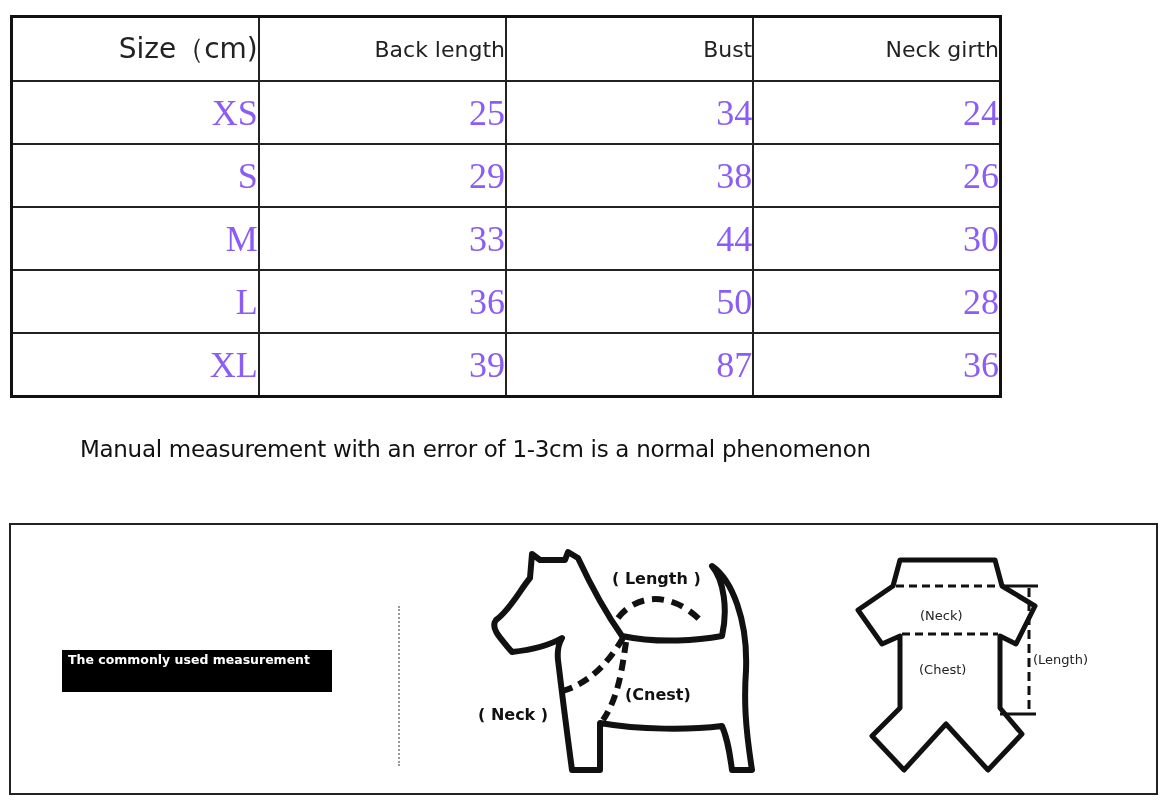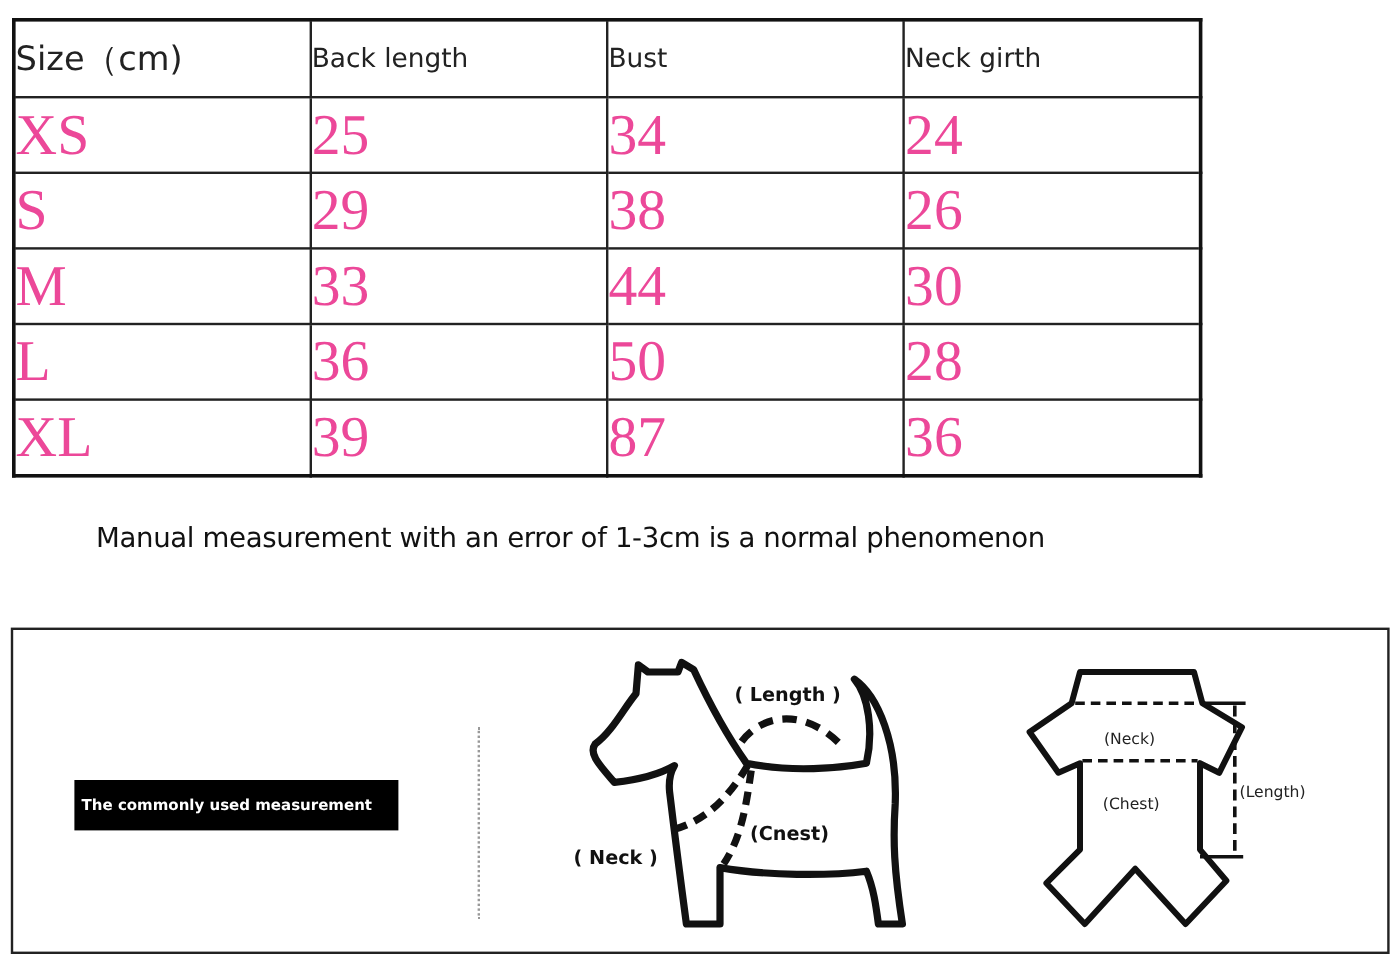--- a/index.html
+++ b/index.html
@@ -2,42 +2,42 @@
 <html><head>
 <meta charset="utf-8">
 <style>
   html, body { margin:0; padding:0; background:#ffffff; }
   body { width:1166px; height:800px; position:relative; overflow:hidden; color:#111; }
   .size-table {
     position:absolute; left:10px; top:15px; width:992px; height:383px;
     border-collapse:collapse; border:3px solid #111; table-layout:fixed;
   }
   .size-table th, .size-table td {
-    border:2px solid #222; text-align:left; padding:0;
+    border:2px solid #222; text-align:right; padding:0;
   }
   .size-table th {
     height:62px; font-family:"DejaVu Sans", sans-serif; font-weight:normal; color:#222;
     font-size:22px;
   }
   .size-table th.first { font-size:28px; }
   .size-table td {
-    height:61px; font-family:"Liberation Serif", "DejaVu Serif", serif; font-size:48px; color:#ec4899;
+    height:61px; font-family:"Liberation Serif", "DejaVu Serif", serif; font-size:36px; color:#8b5cf6;
   }
   .caption {
     position:absolute; left:80px; top:436px; font-family:"DejaVu Sans", sans-serif;
     font-size:23px; color:#111; letter-spacing:-0.3px;
   }
   .guide-box {
     position:absolute; left:9px; top:523px; width:1149px; height:272px;
     border:2px solid #222; box-sizing:border-box; background:#fff;
   }
   .method-label {
     position:absolute; left:62px; top:650px; width:270px; height:42px; background:#000;
     color:#fff; font-family:"DejaVu Sans", sans-serif; font-weight:bold; font-size:12.5px;
-    line-height:17px; padding:12px 6px; box-sizing:border-box;
+    line-height:17px; padding:1px 6px; box-sizing:border-box;
   }
   .divider {
     position:absolute; left:398px; top:606px; height:160px; border-left:2px dotted #999;
   }
   .diagram { position:absolute; }
   .diagram text { font-family:"DejaVu Sans", sans-serif; }
 </style>
 </head>
 <body>
 

